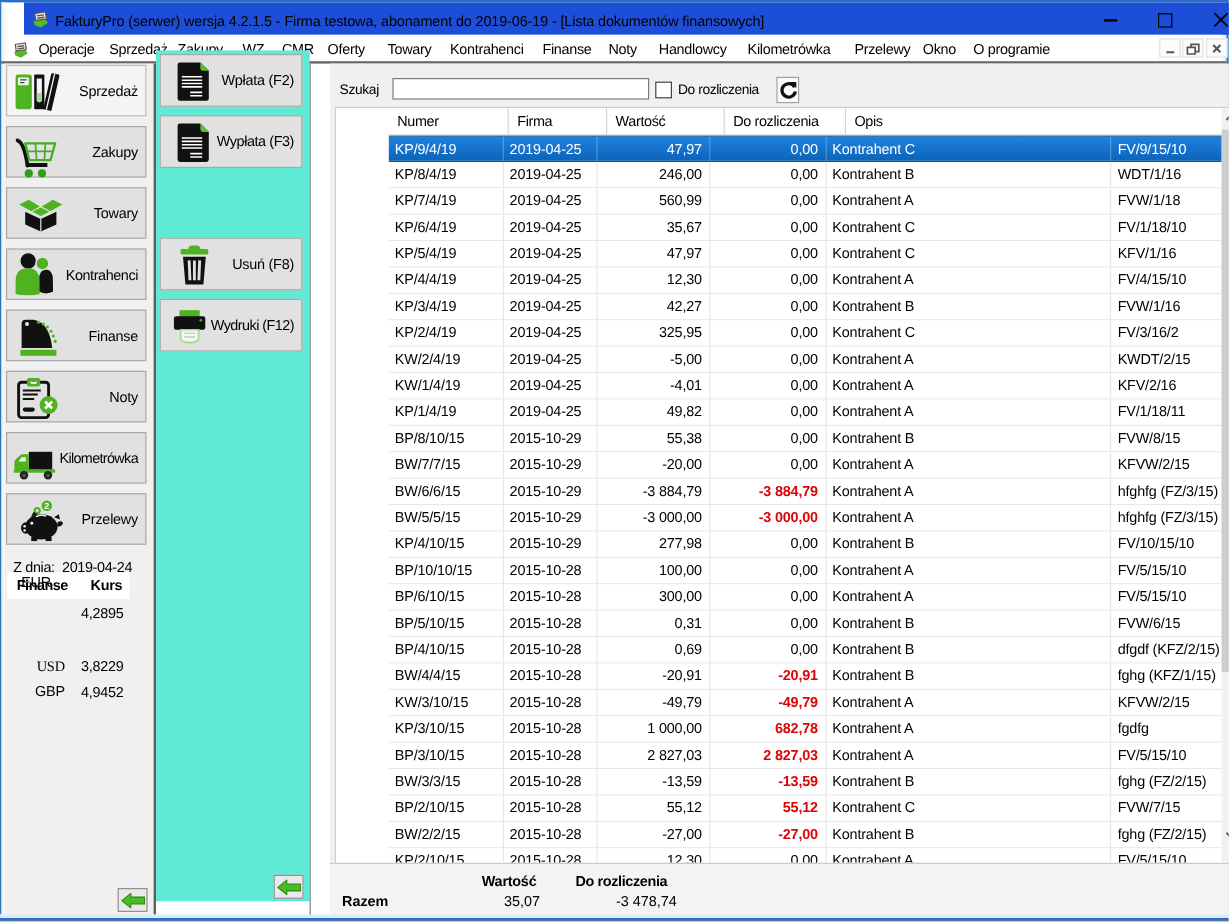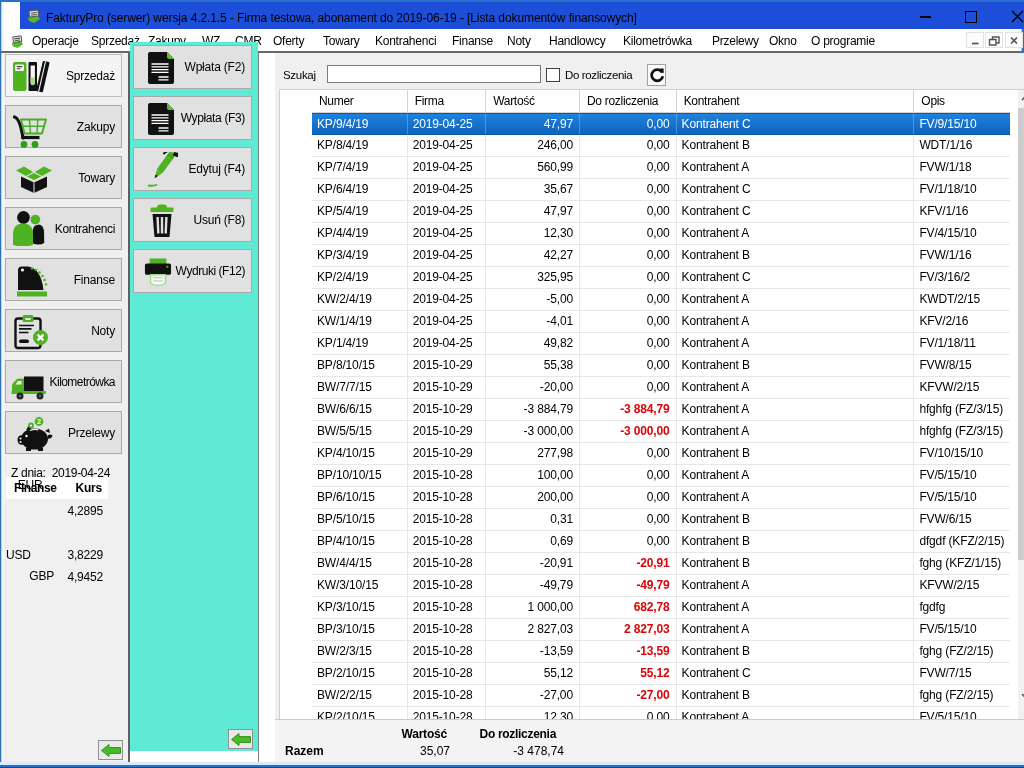--- a/index.html
+++ b/index.html
@@ -36,21 +36,21 @@
 
 .curr { position:absolute; letter-spacing:-0.2px; }
 
 #searchlbl { left:8px; top:16px; font-size:11.5px; letter-spacing:-0.3px; }
 #searchbox { left:52px; top:12px; width:214px; height:18px; background:#fff; border:1px solid #7a7a7a; }
 #checkbox { left:271px; top:15px; width:14px; height:14px; background:#fff; border:1.5px solid #404040; }
 #chklbl { left:290px; top:16px; font-size:11.5px; letter-spacing:-0.35px; }
 #refreshbtn { left:372px; top:11px; width:19px; height:22px; background:#fbfbfb; border:1px solid #a0a0a0; }
 
 #listwrap { left:4px; top:36px; width:754px; height:631px; background:#fff; border:1px solid #cfcfcf; overflow:hidden; }
-#tbl { position:absolute; left:0; top:0; width:730px;padding-left:32px; }
+#tbl { position:absolute; left:12px; top:0; width:730px;padding-left:32px; }
 .hrow { display:flex; height:23px; background:#fff; border-bottom:1px solid #d4d4d4; }
 .hrow .c { border-right:1px solid #d4d4d4; padding-left:7px; line-height:23px; letter-spacing:-0.3px; }
 .r { display:flex; height:22.02px; border-bottom:1px solid #e7e7e7; background:#fff; }
 .r .c { border-right:1px solid #e7e7e7; padding-left:5px; line-height:21px; letter-spacing:-0.15px; overflow:hidden; white-space:nowrap; }
 .c.n { text-align:right; padding-left:0; padding-right:6px; }
 .c0 { width:100px; } .c1 { width:82px; } .c2 { width:98px; } .c3 { width:101px; } .c4 { width:249px; } .c5 { width:100px; border-right:none !important; }
 .red { color:#dc0404; font-weight:bold; }
 .r.sel { background:linear-gradient(#1f82de,#0c63ba); color:#fff; border-top:1px solid #0a5aa0; border-bottom:1px solid #0a5aa0; height:22.02px; }
 .r.sel .c { border-right:1px solid rgba(255,255,255,0.25); }
 
@@ -236,21 +236,21 @@
     <div class="lbl">Przelewy</div>
   </div>
   <div class="curr" style="left:7px;top:413px;letter-spacing:-0.3px;">Z dnia:&nbsp; 2019-04-24</div>
   <div class="abs" style="left:2px;top:424px;width:102px;height:22px;background:#fff;"></div>
   <div class="curr b" style="left:10px;top:428px;letter-spacing:-0.4px;">Finanse</div>
   <div class="curr b" style="left:2px;top:428px;width:96px;text-align:right;">Kurs</div>
   <div class="curr" style="left:2px;top:425px;width:48px;text-align:center;">EUR</div>
   <div class="curr" style="left:2px;top:451px;width:97px;text-align:right;">4,2895</div>
   <div class="curr" style="left:2px;top:473px;width:48px;text-align:right;margin-top:43px;">GBP</div>
   <div class="curr" style="left:2px;top:473px;width:97px;text-align:right;margin-top:44px;">4,9452</div>
-  <div class="curr" style="left:2px;top:495px;width:48px;">USD</div>
+  <div class="curr" style="left:2px;top:495px;width:48px;text-align:right;font-family:Liberation Serif, serif;">USD</div>
   <div class="curr" style="left:2px;top:495px;width:97px;text-align:right;">3,8229</div>
   <div class="gab" style="left:94px;top:687px;">
       <svg style="position:absolute;left:2px;top:3px;" width="20" height="13" viewBox="0 0 20 13">
         <path d="M0.5 6.5 L8 0.5 V3.6 H19.5 V9.4 H8 V12.5 z" fill="#47bc26" stroke="#2b8813" stroke-width="0.9"></path>
       </svg>
     </div>
 </div>
 <div class="abs" id="divider1"></div>
 <div class="abs" id="panel2">
   <div class="sbtn" style="left:3px;top:3px;width:119px;height:44px;">
@@ -263,34 +263,20 @@
     <div class="lbl">Wpłata (F2)</div>
   </div>
   <div class="sbtn" style="left:3px;top:54px;width:119px;height:44px;">
     <svg style="left:12px;top:5px;" width="30" height="34" viewBox="0 0 30 34">
       <path d="M2 3 q0 -2 2 -2 H21 L28 8 V31 q0 2 -2 2 H4 q-2 0 -2 -2 z" fill="#111"></path>
       <path d="M21 1 L28 8 H23 q-2 0 -2 -2 z" fill="#5bc02c"></path>
       <path d="M5.5 13 h17 M5.5 15.8 h17 M5.5 18.6 h17 M5.5 21.4 h17" stroke="#fff" stroke-width="1.3"></path>
       <path d="M12.5 26 h10 M12.5 28.8 h10" stroke="#fff" stroke-width="1.3"></path>
     </svg>
     <div class="lbl" style="letter-spacing:-0.35px;">Wypłata (F3)</div>
-  </div>
-  <div class="sbtn" style="left:3px;top:105px;width:119px;height:44px;">
-    <svg style="left:12px;top:4px;" width="32" height="36" viewBox="0 0 32 36">
-      <g transform="rotate(36 16 16)">
-        <rect x="12.5" y="-3" width="7" height="24" rx="2.2" fill="#4fb321"></rect>
-        <path d="M12.5 1.5 h7" stroke="#2f9213" stroke-width="1"></path>
-        <path d="M13.5 -3 q-4 1 -4.5 7" stroke="#111" stroke-width="2" fill="none"></path>
-        <path d="M19.5 -5.5 q2.5 -1 3 1.5 q0.5 2 -1.5 2.5 l-4 1 l-0.5 -3.5 z" fill="#111"></path>
-        <path d="M13 21 L16 28.5 L19 21 z" fill="#4fb321"></path>
-        <path d="M14.8 25.5 L16 28.5 L17.2 25.5 L16 24.5 z" fill="#111"></path>
-      </g>
-      <path d="M2 33.5 q5.5 1 9 -1" stroke="#4fb321" stroke-width="2" fill="none"></path>
-    </svg>
-    <div class="lbl">Edytuj (F4)</div>
   </div>
   <div class="sbtn" style="left:3px;top:156px;width:119px;height:44px;">
     <svg style="left:14px;top:4px;" width="28" height="36" viewBox="0 0 28 36">
       <path d="M9 4.5 q0 -3 3 -3 h4 q3 0 3 3 z M9 4 h10 v1 h-10 z" fill="#4fb321"></path>
       <rect x="2.5" y="4.5" width="23" height="4.5" rx="1" fill="#4fb321"></rect>
       <path d="M4.5 11 L6.5 34 H21.5 L23.5 11 z" fill="#111"></path>
       <path d="M9.3 14 l0.9 17 h-2.4 l-1.3 -17 z M13.1 14 h1.8 v17 h-1.8 z M18.7 14 l-0.9 17 h2.4 l1.3 -17 z" fill="#fff" opacity="0"></path>
       <path d="M9.6 14 l0.7 16.5 M14 14 v16.5 M18.4 14 l-0.7 16.5" stroke="#e0e0e0" stroke-width="2.4" fill="none"></path>
     </svg>
     <div class="lbl">Usuń (F8)</div>
@@ -323,21 +309,20 @@
       <path d="M9.4 1.4 H14.6 V6.6 z" fill="#111"></path>
     </svg>
   </div>
   <div class="abs" id="listwrap">
 <div id="tbl">
 <div class="hrow">
           <div class="c c0">Numer</div>
           <div class="c c1">Firma</div>
           <div class="c c2">Wartość</div>
           <div class="c c3">Do rozliczenia</div>
-          <div class="c c4">Kontrahent</div>
           <div class="c c5">Opis</div>
         </div>
 <div class="r sel">
           <div class="c c0">KP/9/4/19</div>
           <div class="c c1">2019-04-25</div>
           <div class="c c2 n">47,97</div>
           <div class="c c3 n">0,00</div>
           <div class="c c4">Kontrahent C</div>
           <div class="c c5">FV/9/15/10</div>
         </div>
@@ -465,21 +450,21 @@
           <div class="c c0">BP/10/10/15</div>
           <div class="c c1">2015-10-28</div>
           <div class="c c2 n">100,00</div>
           <div class="c c3 n">0,00</div>
           <div class="c c4">Kontrahent A</div>
           <div class="c c5">FV/5/15/10</div>
         </div>
 <div class="r">
           <div class="c c0">BP/6/10/15</div>
           <div class="c c1">2015-10-28</div>
-          <div class="c c2 n">200,00</div>
+          <div class="c c2 n">300,00</div>
           <div class="c c3 n">0,00</div>
           <div class="c c4">Kontrahent A</div>
           <div class="c c5">FV/5/15/10</div>
         </div>
 <div class="r">
           <div class="c c0">BP/5/10/15</div>
           <div class="c c1">2015-10-28</div>
           <div class="c c2 n">0,31</div>
           <div class="c c3 n">0,00</div>
           <div class="c c4">Kontrahent B</div>
@@ -519,21 +504,21 @@
         </div>
 <div class="r">
           <div class="c c0">BP/3/10/15</div>
           <div class="c c1">2015-10-28</div>
           <div class="c c2 n">2&nbsp;827,03</div>
           <div class="c c3 n red">2&nbsp;827,03</div>
           <div class="c c4">Kontrahent A</div>
           <div class="c c5">FV/5/15/10</div>
         </div>
 <div class="r">
-          <div class="c c0">BW/2/3/15</div>
+          <div class="c c0">BW/3/3/15</div>
           <div class="c c1">2015-10-28</div>
           <div class="c c2 n">-13,59</div>
           <div class="c c3 n red">-13,59</div>
           <div class="c c4">Kontrahent B</div>
           <div class="c c5">fghg (FZ/2/15)</div>
         </div>
 <div class="r">
           <div class="c c0">BP/2/10/15</div>
           <div class="c c1">2015-10-28</div>
           <div class="c c2 n">55,12</div>

